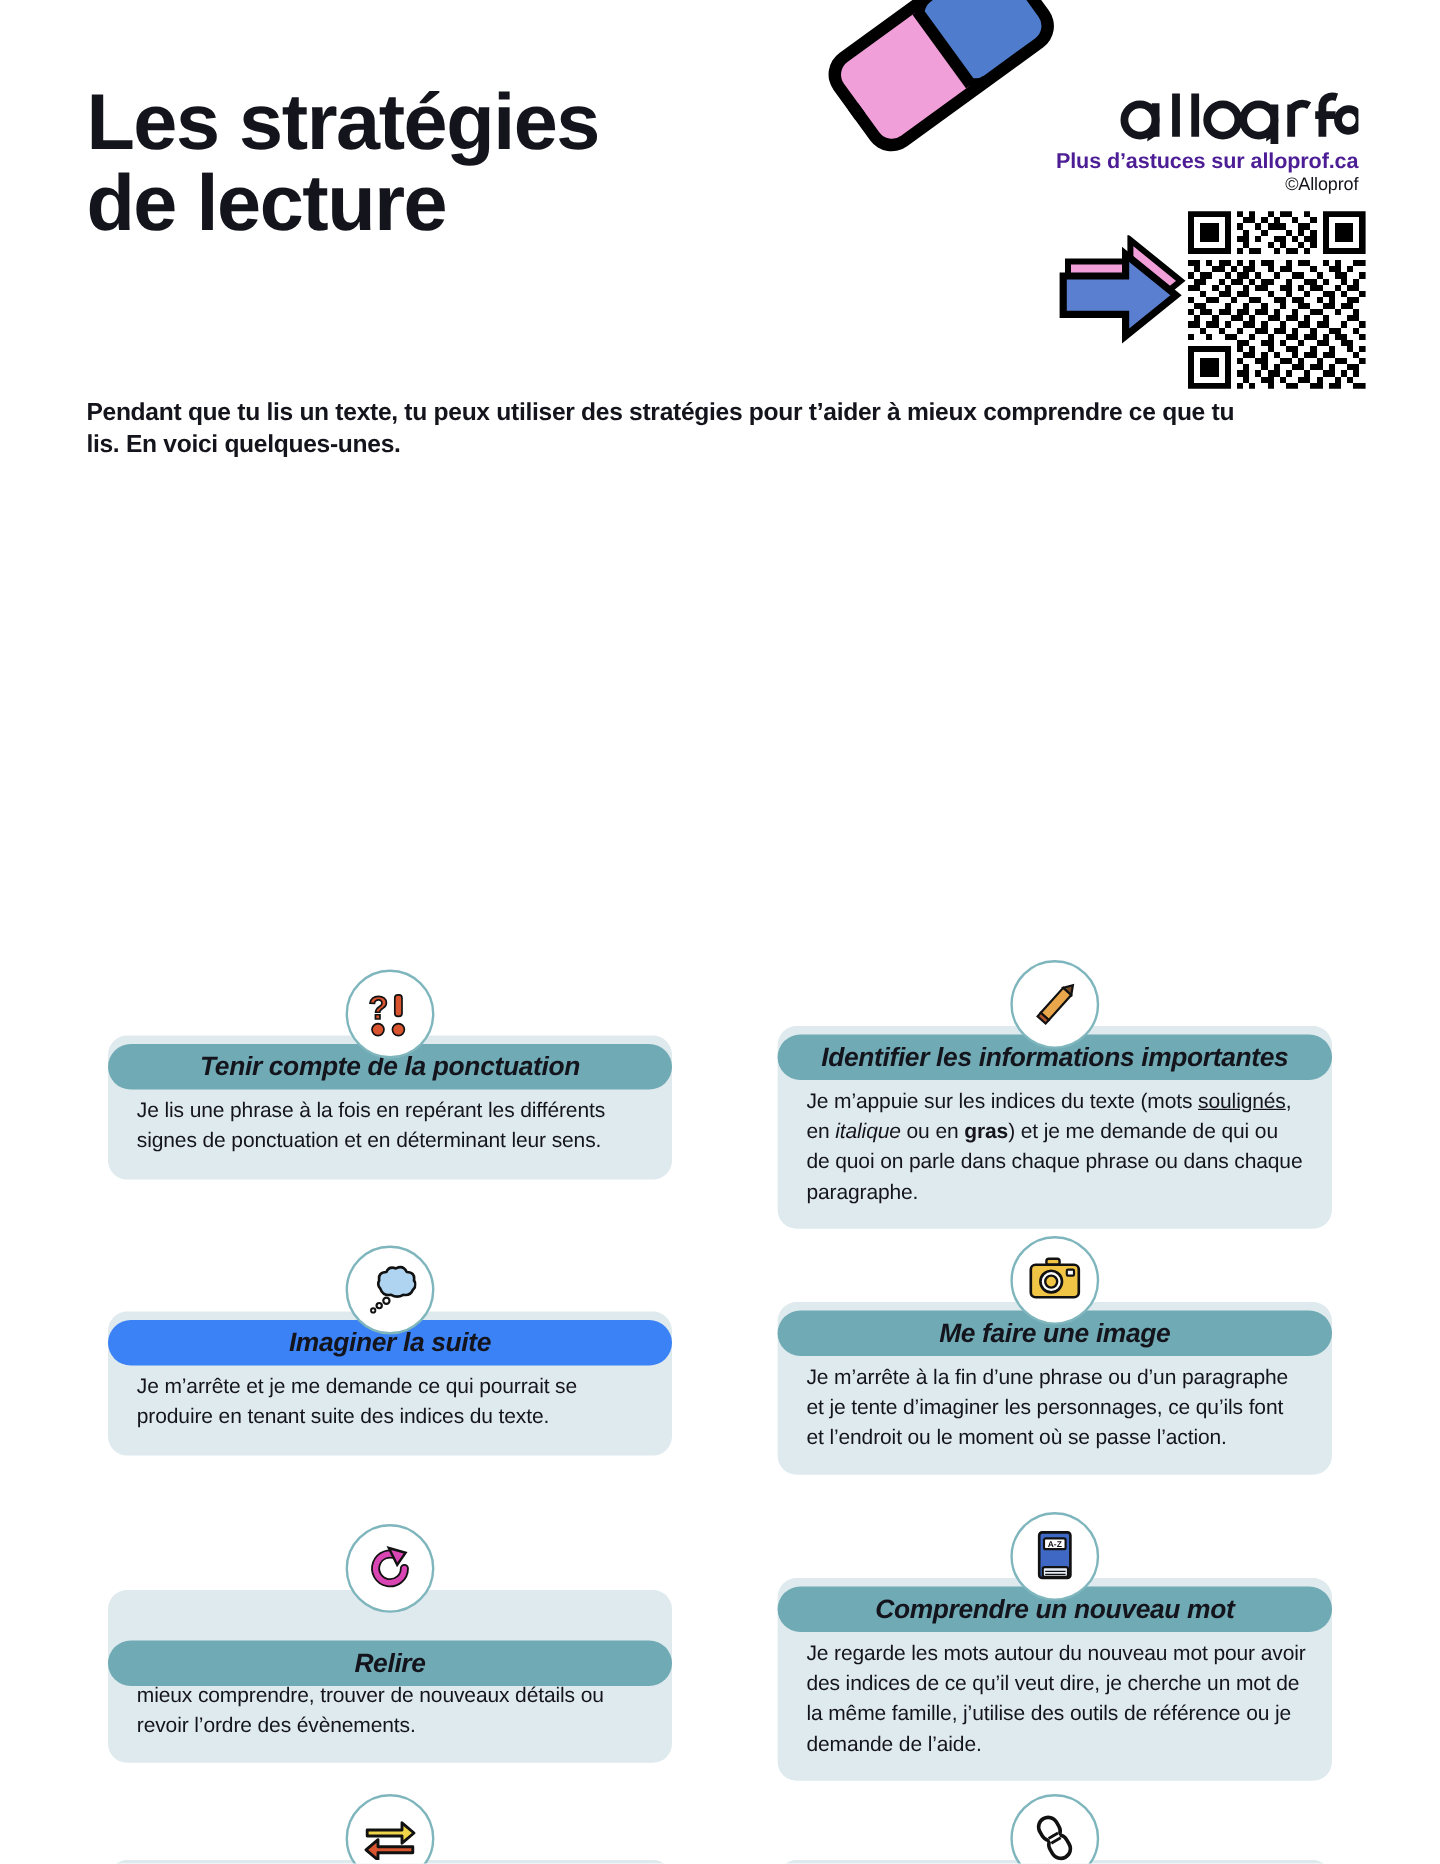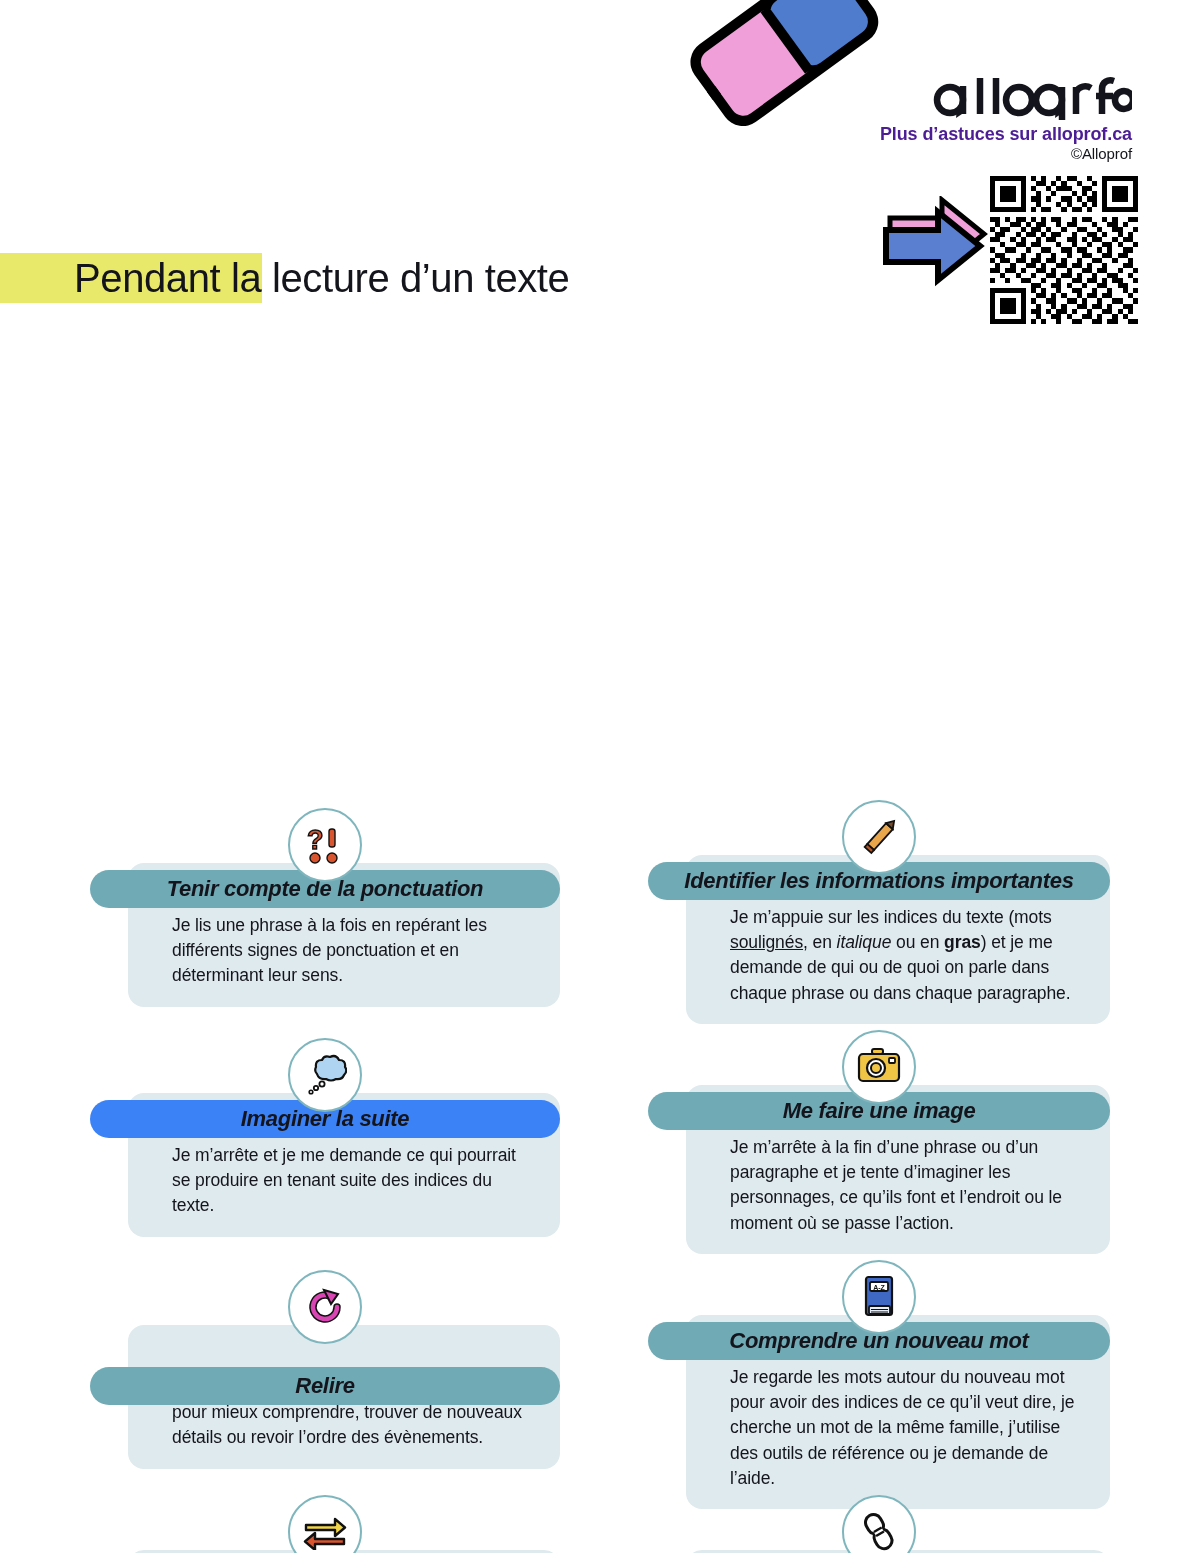--- a/index.html
+++ b/index.html
@@ -118,24 +118,23 @@
     z-index: 3;
   }
 
   .card-body {
     position: absolute;
     top: 55px;
     left: 0;
     right: 0;
     background: #dfeaee;
     border-radius: 16px;
-    padding: 50px 22px 18px 44px;
+    padding: 50px 22px 18px 24px;
     z-index: 1;
     min-height: 120px;
-    margin-left: 38px;
   }
 
   .card-header {
     position: absolute;
     top: 62px;
     left: 0;
     right: 0;
     height: 38px;
     background: #70aab4;
     border-radius: 19px;
@@ -163,26 +162,27 @@
   }
   .card-text u { text-decoration: underline; }
   .card-text i { font-style: italic; }
   .card-text b { font-weight: 800; }
 </style>
 </head>
 <body>
 
 <div class="header">
 
-
-  <div class="subtitle-row">
-    <div class="highlight-bg" style="background: rgb(232, 233, 107);"></div>
-    <div class="subtitle-text"><span class="hl-word">Pendant</span><span> la lecture d’un texte</span></div>
-  </div>
-
+  <div class="title-block">
+    <div class="main-title">Les stratégies
+de lecture</div>
+  </div>
+
+
+  <div class="intro">Pendant que tu lis un texte, tu peux utiliser des stratégies pour t’aider à mieux comprendre ce que tu lis. En voici quelques-unes.</div>
 
   <svg class="eraser" width="230" height="176" viewBox="0 0 230 176">
     <g transform="rotate(-36 120 80)">
       <rect x="36" y="8" width="184" height="96" rx="22" fill="#000"></rect>
       <rect x="46" y="18" width="94" height="76" rx="13" fill="#f09fd9"></rect>
       <rect x="132" y="18" width="78" height="76" rx="13" fill="#4f7ccd"></rect>
       <rect x="126" y="18" width="10" height="76" fill="#000"></rect>
       <path d="M46 56 L 36 56" stroke="#000" stroke-width="10"></path>
     </g>
   </svg>

